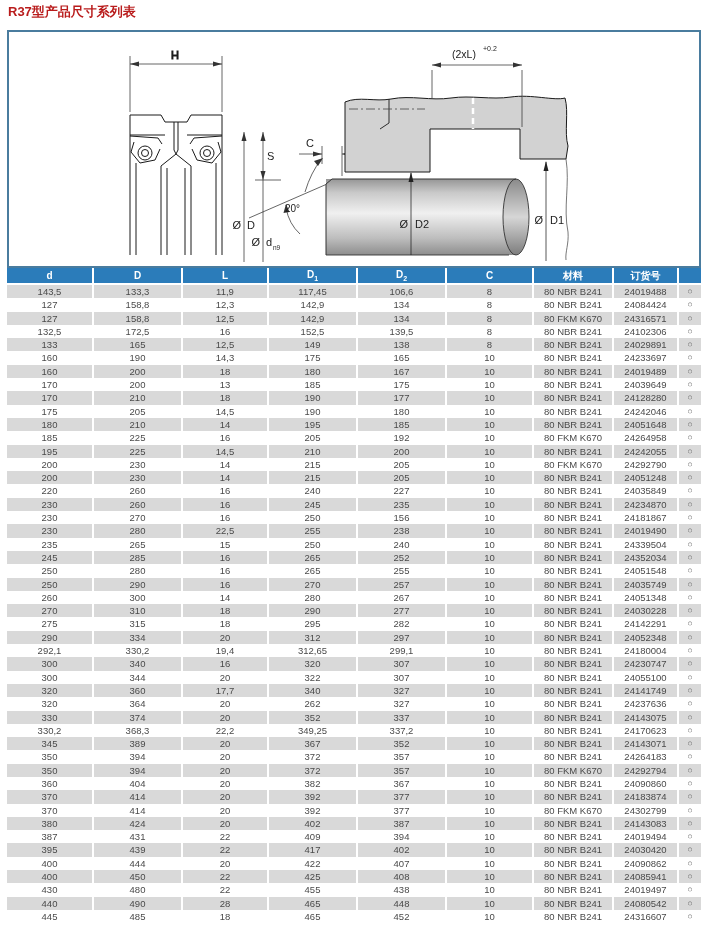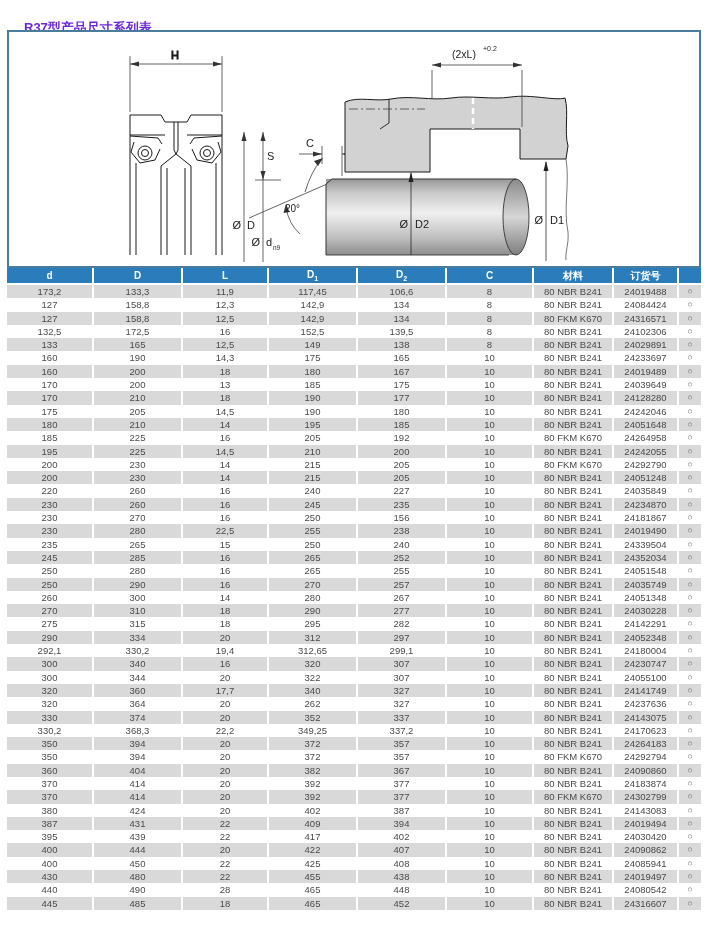--- a/index.html
+++ b/index.html
@@ -1,17 +1,17 @@
 <!DOCTYPE html>
 <html><head>
 <meta charset="utf-8">
 <style>
   html,body{margin:0;padding:0;background:#fff;}
   body{width:708px;height:950px;position:relative;font-family:"Liberation Sans",sans-serif;overflow:hidden;}
-  .title{position:absolute;left:8px;top:3px;font-size:13px;font-weight:bold;color:#6d28d9;margin:16px;}
+  .title{position:absolute;left:8px;top:3px;font-size:13px;font-weight:bold;color:#b91c1c;margin:0;}
   .figure-box{position:absolute;left:7px;top:30px;width:690px;height:234px;border:2px solid #4a7c9e;background:#fff;}
   svg text{fill:#1c1c1c;font-family:"Liberation Sans",sans-serif;}
   .dim-table{position:absolute;left:7px;top:268px;width:694px;border-collapse:collapse;table-layout:fixed;}
   .dim-table th{background:#2b7cba;color:#fff;font-size:10px;font-weight:bold;height:15px;padding:0;
       border-right:2px solid #fff;border-bottom:2px solid #fff;text-align:center;}
   .dim-table th sub{font-size:7px;}
   .dim-table td{font-size:9.5px;color:#4a4a4a;text-align:center;height:13.3px;line-height:13.3px;padding:0;
       border-right:2px solid #fff;white-space:nowrap;overflow:hidden;}
   .dim-table th:last-child,.dim-table td:last-child{border-right:none;}
   .dim-table tbody tr:nth-child(odd) td{background:#d9d9d9;}
@@ -154,21 +154,21 @@
         <th>D<sub>1</sub></th>
         <th>D<sub>2</sub></th>
         <th>C</th>
         <th>材料</th>
         <th>订货号</th>
         <th></th>
       </tr>
     </thead>
   <tbody id="tbl-body">
       <tr>
-        <td>173,2</td>
+        <td>143,5</td>
         <td>133,3</td>
         <td>11,9</td>
         <td>117,45</td>
         <td>106,6</td>
         <td>8</td>
         <td>80 NBR B241</td>
         <td>24019488</td>
         <td>○</td>
       </tr>
       <tr>
@@ -528,20 +528,31 @@
         <td>368,3</td>
         <td>22,2</td>
         <td>349,25</td>
         <td>337,2</td>
         <td>10</td>
         <td>80 NBR B241</td>
         <td>24170623</td>
         <td>○</td>
       </tr>
       <tr>
+        <td>345</td>
+        <td>389</td>
+        <td>20</td>
+        <td>367</td>
+        <td>352</td>
+        <td>10</td>
+        <td>80 NBR B241</td>
+        <td>24143071</td>
+        <td>○</td>
+      </tr>
+      <tr>
         <td>350</td>
         <td>394</td>
         <td>20</td>
         <td>372</td>
         <td>357</td>
         <td>10</td>
         <td>80 NBR B241</td>
         <td>24264183</td>
         <td>○</td>
       </tr>

